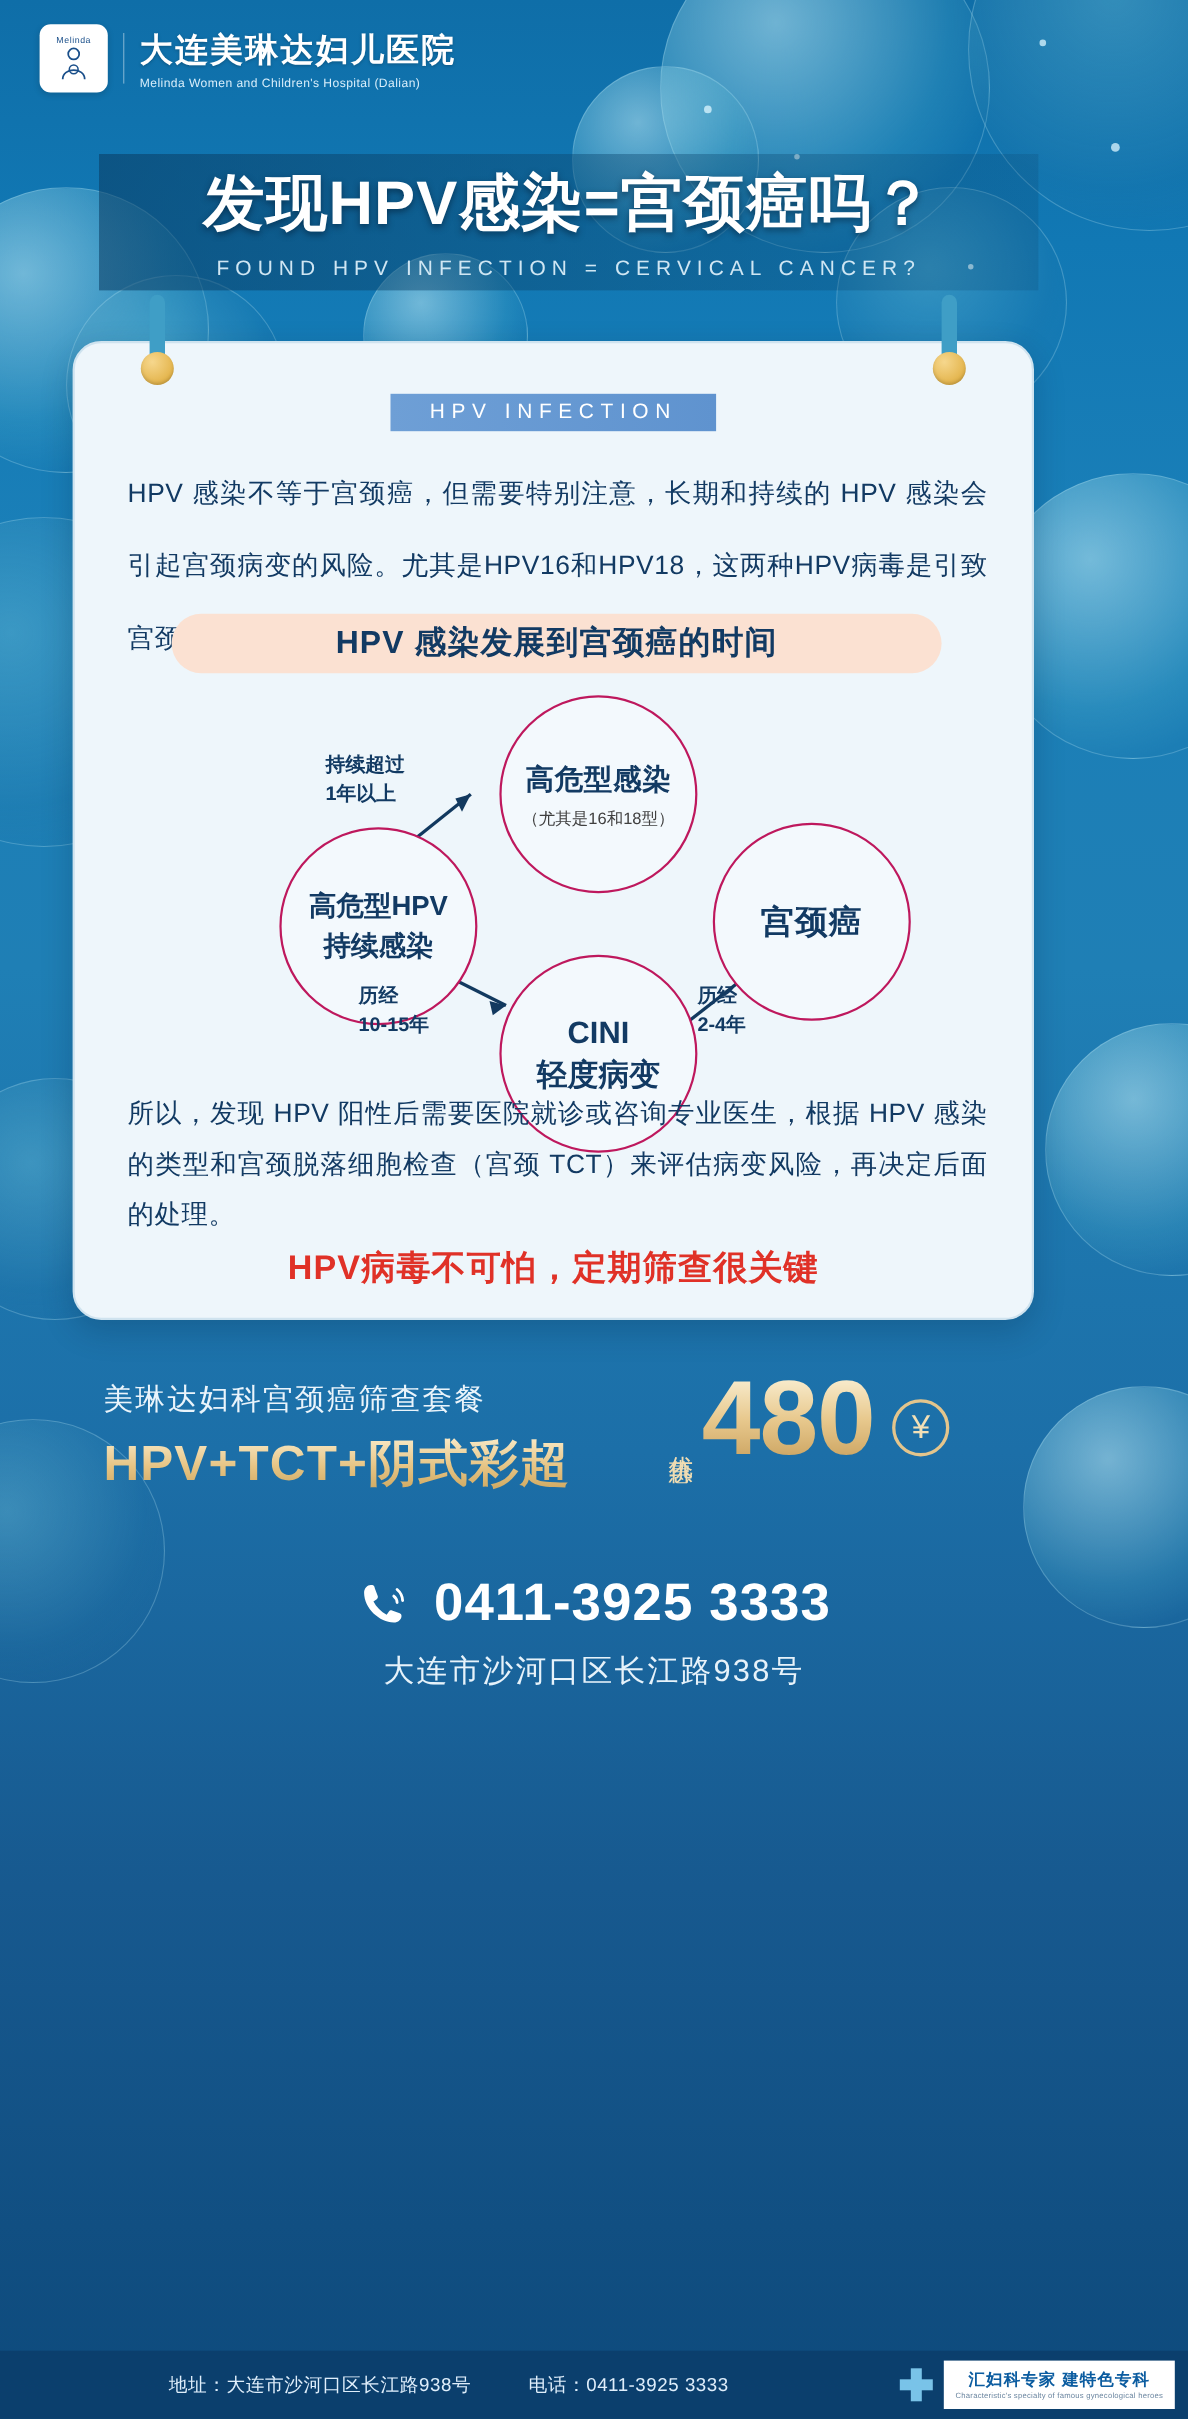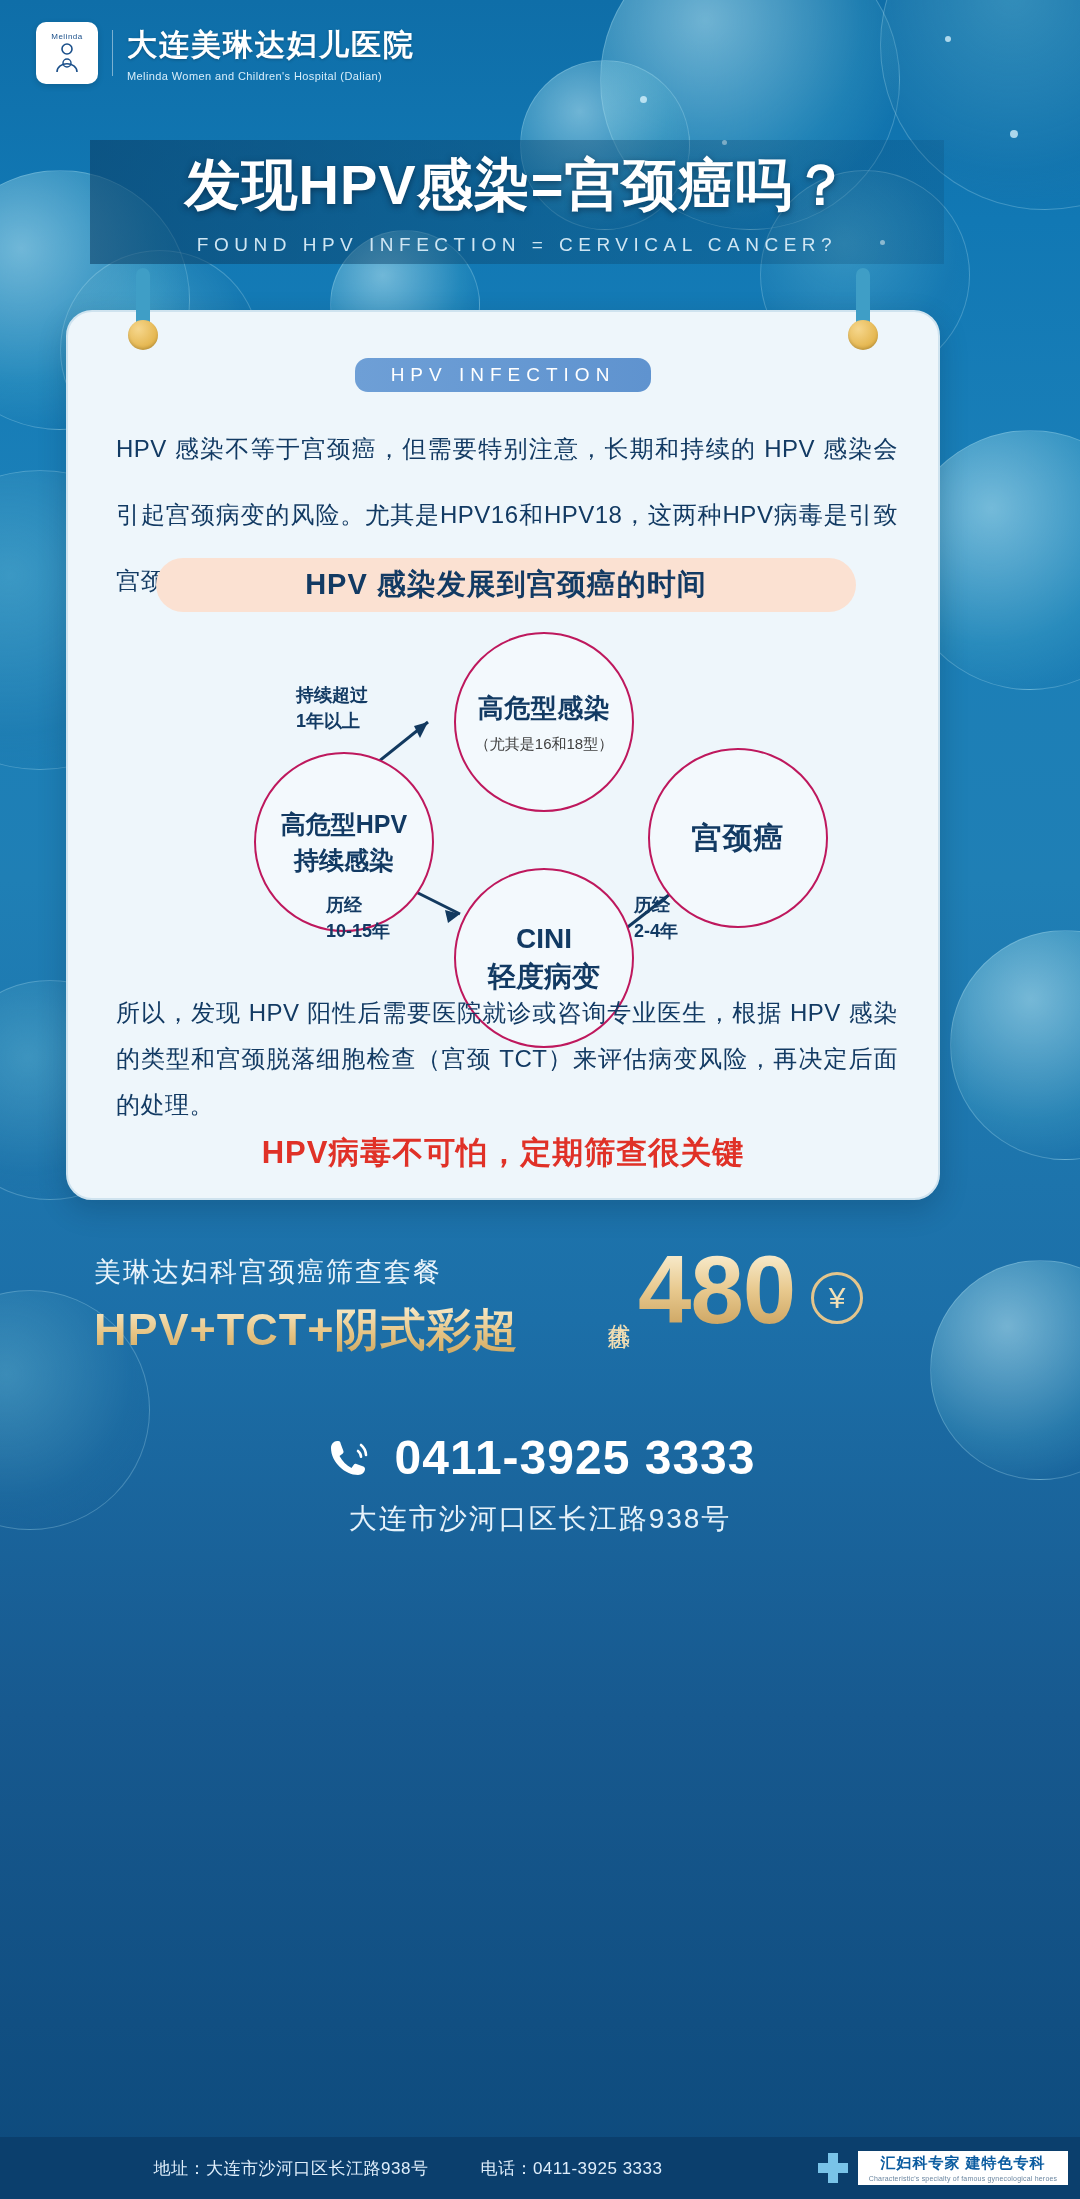--- a/index.html
+++ b/index.html
@@ -86,21 +86,21 @@
     box-shadow: inset 0 -2px 3px rgba(0,0,0,0.15);
   }
   .pin.left { left: 68px; }
   .pin.right { right: 68px; }
 
   .hpv-tag {
     position: absolute; left: 50%; transform: translateX(-50%);
     top: 46px; width: 296px; height: 34px;
     background: linear-gradient(90deg, #6e9fd6, #5f93cf);
     color: #ffffff; font-size: 19px; letter-spacing: 6px;
-    display: flex; align-items: center; justify-content: center; border-radius: 13px;
+    display: flex; align-items: center; justify-content: center;
   }
 
   .para {
     position: absolute; left: 48px; right: 40px; top: 104px;
     font-size: 24px; line-height: 66px; color: #123a63; letter-spacing: .5px;
     text-align: justify;
   }
 
   .section-banner {
     position: absolute; left: 88px; top: 246px; width: 700px; height: 54px;
@@ -193,21 +193,21 @@
     flex: 1; display: flex; align-items: center; justify-content: center; gap: 52px;
     font-size: 17px; color: #dfeefb; letter-spacing: .5px;
   }
   .footer-cross { width: 34px; height: 34px; position: relative; margin-right: 8px; }
   .footer-cross::before, .footer-cross::after {
     content: ""; position: absolute; background: #79c3e8;
   }
   .footer-cross::before { left: 12px; top: 2px; width: 10px; height: 30px; }
   .footer-cross::after { left: 2px; top: 12px; width: 30px; height: 10px; }
   .footer-badge {
-    width: 210px; height: 34px; background: #ffffff; margin-right: 12px;
+    width: 210px; height: 44px; background: #ffffff; margin-right: 12px;
     display: flex; flex-direction: column; align-items: center; justify-content: center;
   }
   .fb1 { font-size: 15px; color: #0b5ca0; font-weight: bold; letter-spacing: 1px; }
   .fb2 { font-size: 7px; color: #6b86a0; letter-spacing: .2px; margin-top: 2px; }
 </style>
 </head>
 <body>
 
 <div class="bubbles">
   <div class="bub" style="left:600px; top:-70px; width:300px; height:300px;"></div>

